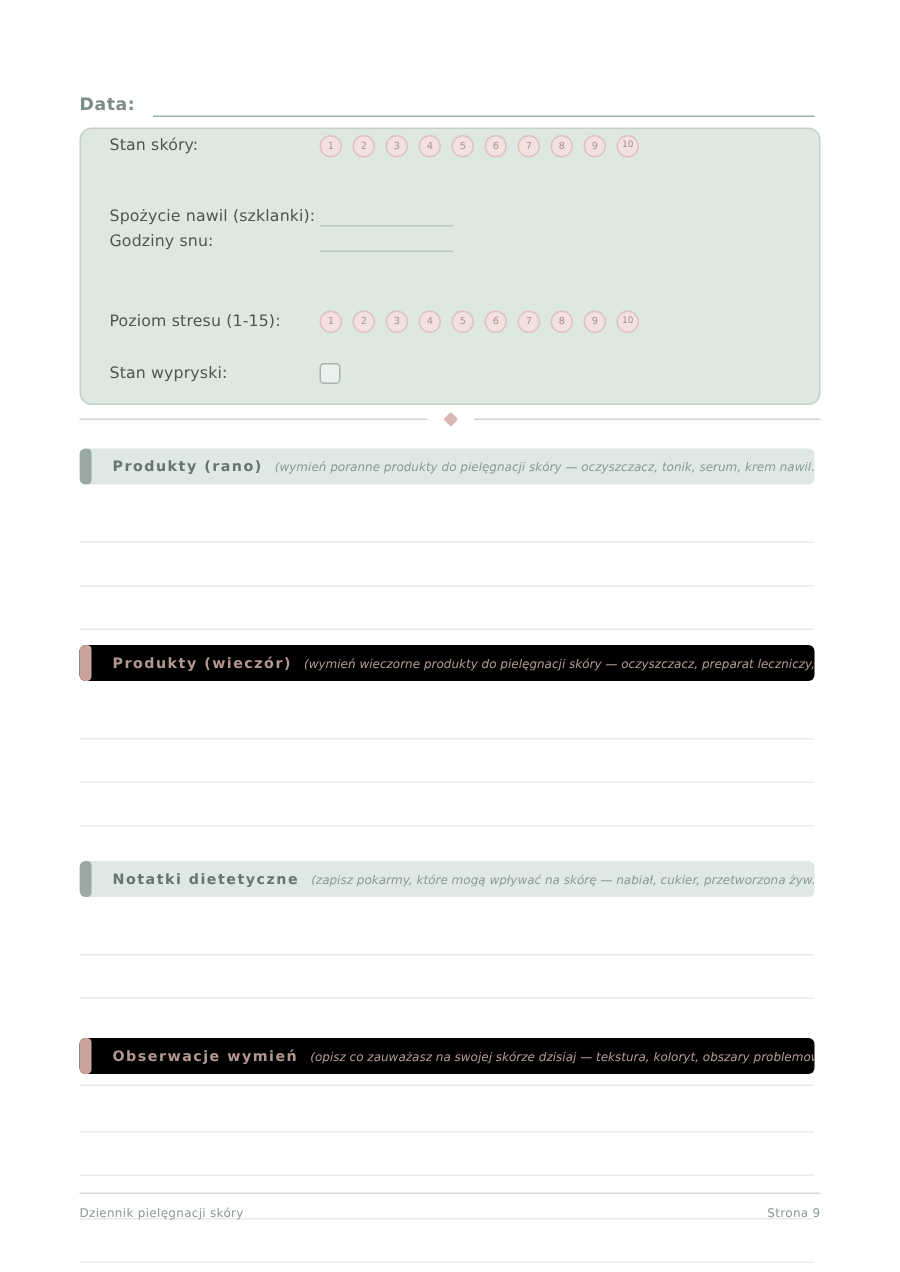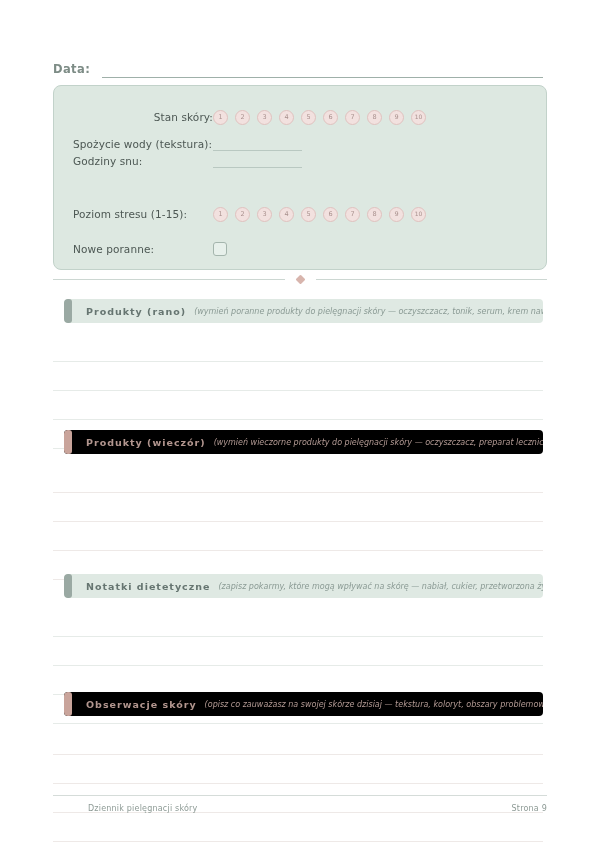--- a/index.html
+++ b/index.html
@@ -64,21 +64,21 @@
     border-radius: 8px;
   }
   .vitals-row {
     position: absolute;
     left: 19px;
     right: 12px;
     height: 22px;
     display: flex;
     align-items: center;
   }
-  .vitals-row.r1 { top: 20px; text-align: right; }
+  .vitals-row.r1 { top: 0; }
   .vitals-row.r2 { top: 47px; }
   .vitals-row.r3 { top: 64px; }
   .vitals-row.r4 { top: 117px; }
   .vitals-row.r5 { top: 152px; }
 
   .vitals-label {
     font-size: 10.5px;
     color: #4c5753;
     width: 140px;
     flex: 0 0 140px;
@@ -155,21 +155,20 @@
   }
   .sec-head {
     position: relative;
     height: 24px;
     display: flex;
     align-items: center;
     border-radius: 4px;
     overflow: hidden;
     padding-left: 22px;
     box-sizing: border-box;
-    margin-left: 11px;
   }
   .sec-accent {
     position: absolute;
     left: 0;
     top: 0;
     width: 8px;
     height: 24px;
     border-radius: 3px;
   }
   .sec-title {
@@ -219,21 +218,20 @@
     border-top: 1px solid #d5dcd9;
     padding-top: 8px;
     display: flex;
     justify-content: space-between;
     align-items: center;
   }
   .footer span {
     font-size: 8px;
     color: #8d9a95;
     letter-spacing: .2px;
-    margin-left: 35px;
   }
 </style>
 </head>
 <body>
 
 <div class="page">
 
   <div class="date-row">
     <div class="date-label">Data:</div>
     <div class="date-line"></div>
@@ -251,21 +249,21 @@
         <div class="scale-dot">5</div>
         <div class="scale-dot">6</div>
         <div class="scale-dot">7</div>
         <div class="scale-dot">8</div>
         <div class="scale-dot">9</div>
         <div class="scale-dot wide">10</div>
       </div>
     </div>
 
     <div class="vitals-row r2">
-      <div class="vitals-label">Spożycie wody (tekstura):</div>
+      <div class="vitals-label">Spożycie nawil (szklanki):</div>
       <div class="blank-line"></div>
     </div>
 
     <div class="vitals-row r3">
       <div class="vitals-label">Godziny snu:</div>
       <div class="blank-line"></div>
     </div>
 
     <div class="vitals-row r4">
       <div class="vitals-label">Poziom stresu (1-15):</div>
@@ -277,21 +275,21 @@
         <div class="scale-dot">5</div>
         <div class="scale-dot">6</div>
         <div class="scale-dot">7</div>
         <div class="scale-dot">8</div>
         <div class="scale-dot">9</div>
         <div class="scale-dot wide">10</div>
       </div>
     </div>
 
     <div class="vitals-row r5">
-      <div class="vitals-label">Nowe poranne:</div>
+      <div class="vitals-label">Stan wypryski:</div>
       <div class="checkbox"></div>
     </div>
   </div>
 
   <div class="divider">
     <div class="rule"></div>
     <div class="gem"></div>
     <div class="rule"></div>
   </div>
 
@@ -333,21 +331,21 @@
       <div class="write-line"></div>
       <div class="write-line"></div>
       <div class="write-line"></div>
       <div class="write-line"></div>
     </div>
   </div>
 
   <div class="section theme-rose" style="top:692px;">
     <div class="sec-head">
       <div class="sec-accent"></div>
-      <div class="sec-title">Obserwacje skóry</div>
+      <div class="sec-title">Obserwacje wymień</div>
       <div class="sec-hint">(opisz co zauważasz na swojej skórze dzisiaj — tekstura, koloryt, obszary problemowe,...</div>
     </div>
     <div class="write-lines">
       <div class="write-line"></div>
       <div class="write-line"></div>
       <div class="write-line"></div>
       <div class="write-line"></div>
     </div>
   </div>
 

